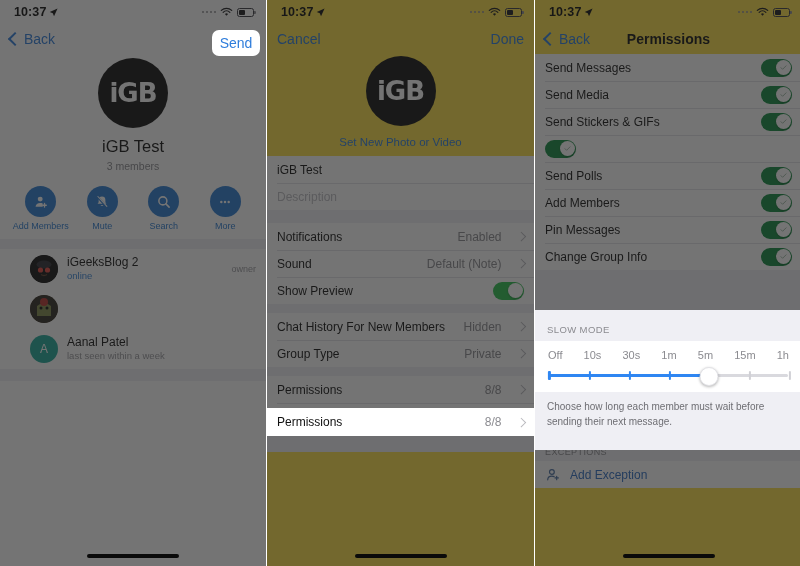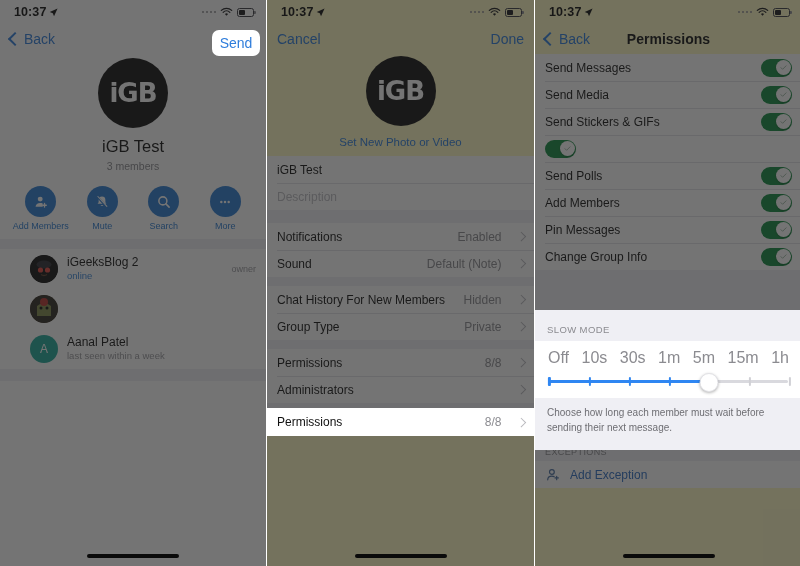--- a/index.html
+++ b/index.html
@@ -3,21 +3,21 @@
 <meta charset="utf-8">
 <style>
   html,body{margin:0;padding:0;}
   body{
     width:800px;height:566px;
     background:#ffffff;
     font-family:"Liberation Sans",sans-serif;
     overflow:hidden;
   }
   .stage{position:relative;width:800px;height:566px;display:flex;}
-  .panel{position:relative;width:266px;height:566px;overflow:hidden;background:#fef9c3;flex:0 0 auto;}
+  .panel{position:relative;width:266px;height:566px;overflow:hidden;background:#fde047;flex:0 0 auto;}
   .panel.p2{width:267px;}
   .panel.p3{width:267px;}
   .gap{width:1px;height:566px;background:#ffffff;flex:0 0 auto;}
 
   
   .content{position:absolute;inset:0;}
   .veil{position:absolute;inset:0;background:rgba(30,30,30,0.62);pointer-events:none;z-index:5;}
 
   
   .statusbar{height:24px;display:flex;align-items:center;justify-content:space-between;padding:0 12px 0 14px;box-sizing:border-box;}
@@ -83,21 +83,21 @@
 
   
   .hl{position:absolute;z-index:10;background:#fff;box-shadow:0 0 0 0 rgba(0,0,0,0);}
   .hl-edit{right:6px;top:30px;width:48px;height:26px;display:flex;align-items:center;justify-content:center;color:#2f7ddb;font-size:14px;border-radius:7px;}
   .hl-perm{left:0;right:0;top:408px;height:28px;display:flex;align-items:center;padding:0 10px;box-sizing:border-box;}
 
   
   .hl-slow{left:0;right:0;top:310px;height:140px;background:#efeff4;}
   .sm-head{font-size:9.5px;color:#8b8b90;letter-spacing:.4px;padding:14px 12px 6px;}
   .sm-card{background:#fff;padding:8px 12px 10px;}
-  .sm-ticks{display:flex;justify-content:space-between;font-size:16px;color:#8b8b90;padding:0 1px 7px;}
+  .sm-ticks{display:flex;justify-content:space-between;font-size:11px;color:#8b8b90;padding:0 1px 7px;}
   .slider{position:relative;height:14px;}
   .s-track{position:absolute;left:2px;right:2px;top:6px;height:2.5px;background:#d9d9de;border-radius:2px;}
   .s-fill{position:absolute;left:2px;top:6px;height:2.5px;background:#2f86f2;border-radius:2px;}
   .s-tick{position:absolute;top:2.5px;width:2.2px;height:9px;border-radius:1px;background:#d0d0d5;transform:translateX(-50%);}
   .s-tick.on{background:#2f86f2;}
   .s-thumb{position:absolute;top:-1px;width:17px;height:17px;border-radius:50%;background:#fff;border:1px solid #e2e2e6;box-shadow:0 1px 3px rgba(0,0,0,.3);transform:translateX(-50%);}
   .sm-foot{font-size:10px;color:#6e6e73;line-height:1.45;padding:8px 12px 0;}
 
   .exc-head{font-size:9px;color:#8b8b90;letter-spacing:.4px;padding:10px 10px 4px;background:#efeff4;}
   .add-exc{display:flex;align-items:center;gap:9px;padding:0 10px;height:27px;background:#fff;}
@@ -310,20 +310,26 @@
       <div class="group">
         <div class="row">
           <span class="row-label">Notifications</span>
           <span class="row-value">Enabled</span>
           <span class="chev"></span>
         </div>
         <div class="row">
           <span class="row-label">Sound</span>
           <span class="row-value">Default (Note)</span>
           <span class="chev"></span>
+        </div>
+        <div class="row">
+          <span class="row-label">Show Preview</span>
+          <span class="toggle plain">
+              <span class="knob"></span>
+            </span>
         </div>
       </div>
 
       <div class="spacer sm"></div>
 
       <div class="group">
         <div class="row">
           <span class="row-label">Chat History For New Members</span>
           <span class="row-value">Hidden</span>
           <span class="chev"></span>

